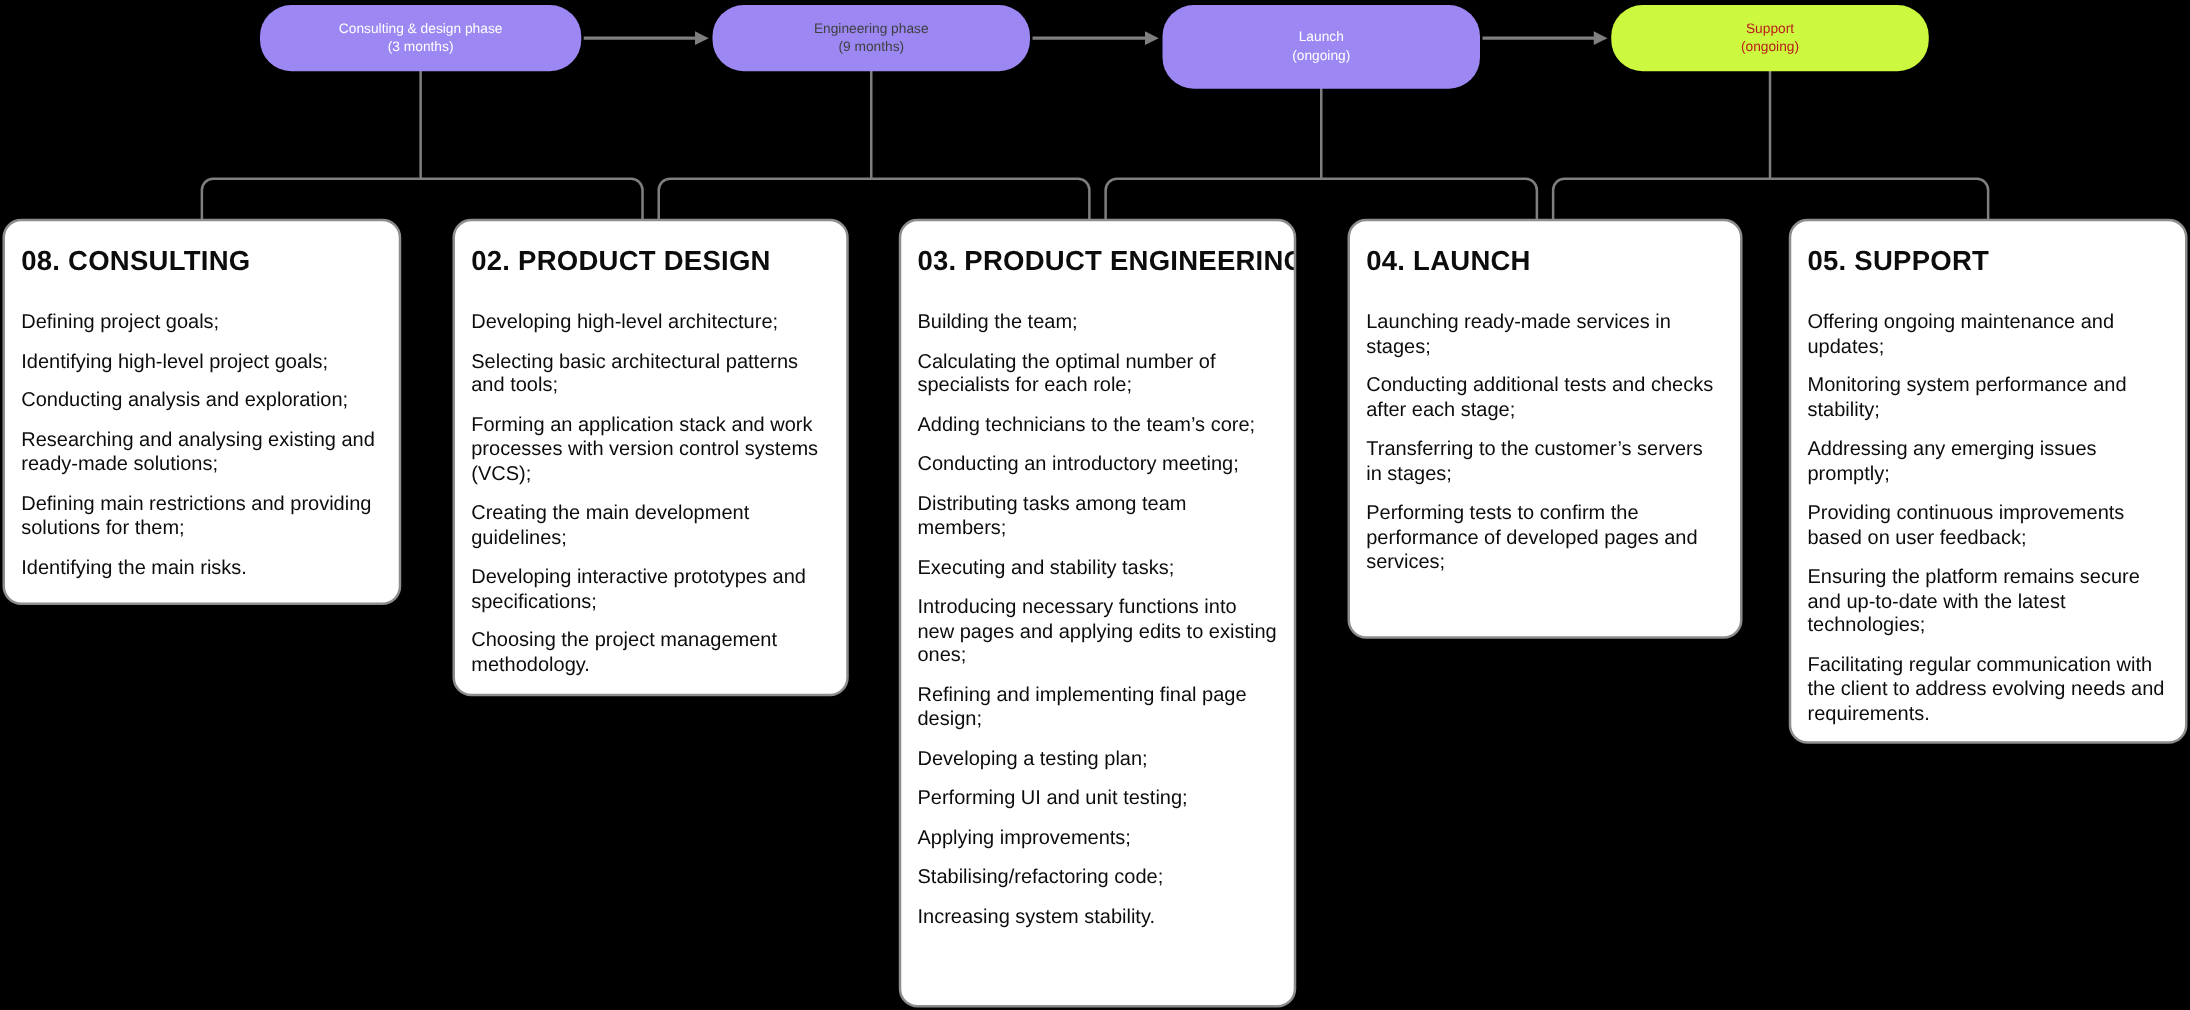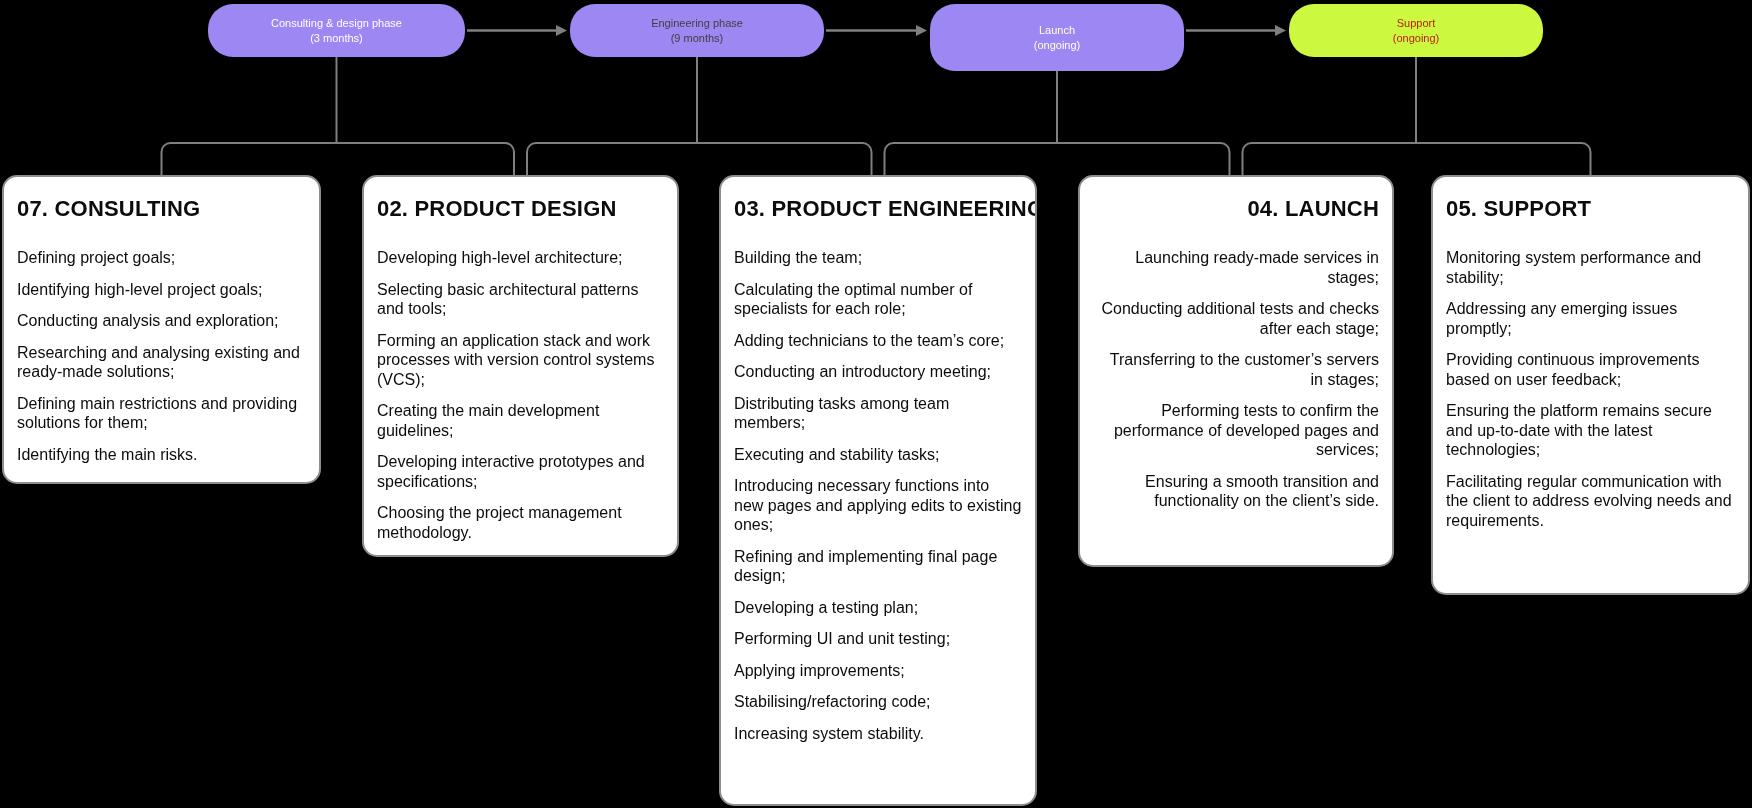--- a/index.html
+++ b/index.html
@@ -73,21 +73,21 @@
     <div>Launch</div>
     <div>(ongoing)</div>
   </div>
       <div class="pill" style="left: 1289px; top: 4px; width: 254px; height: 53px; background: rgb(204, 249, 63); color: #b91c1c;">
     <div>Support</div>
     <div>(ongoing)</div>
   </div>
     </div>
   <div id="cards-layer">
       <section class="card" style="left: 2px; width: 319px; height: 309px;">
-    <h2>07. CONSULTING</h2>
+    <h2>08. CONSULTING</h2>
     <div>
           <p>Defining project goals;</p>
           <p>Identifying high-level project goals;</p>
           <p>Conducting analysis and exploration;</p>
           <p>Researching and analysing existing and ready-made solutions;</p>
           <p>Defining main restrictions and providing solutions for them;</p>
           <p>Identifying the main risks.</p>
         </div>
   </section>
       <section class="card" style="left: 362px; width: 317px; height: 382px;">
@@ -112,33 +112,33 @@
           <p>Executing and stability tasks;</p>
           <p>Introducing necessary functions into new pages and applying edits to existing ones;</p>
           <p>Refining and implementing final page design;</p>
           <p>Developing a testing plan;</p>
           <p>Performing UI and unit testing;</p>
           <p>Applying improvements;</p>
           <p>Stabilising/refactoring code;</p>
           <p>Increasing system stability.</p>
         </div>
   </section>
-      <section class="card" style="left: 1078px; width: 316px; height: 392px; text-align: right;">
+      <section class="card" style="left: 1078px; width: 316px; height: 336px;">
     <h2>04. LAUNCH</h2>
     <div>
           <p>Launching ready-made services in stages;</p>
           <p>Conducting additional tests and checks after each stage;</p>
           <p>Transferring to the customer’s servers in stages;</p>
           <p>Performing tests to confirm the performance of developed pages and services;</p>
-          <p>Ensuring a smooth transition and functionality on the client’s side.</p>
         </div>
   </section>
       <section class="card" style="left: 1431px; width: 319px; height: 420px;">
     <h2>05. SUPPORT</h2>
     <div>
+          <p>Offering ongoing maintenance and updates;</p>
           <p>Monitoring system performance and stability;</p>
           <p>Addressing any emerging issues promptly;</p>
           <p>Providing continuous improvements based on user feedback;</p>
           <p>Ensuring the platform remains secure and up-to-date with the latest technologies;</p>
           <p>Facilitating regular communication with the client to address evolving needs and requirements.</p>
         </div>
   </section>
     </div>
 </div>
 

